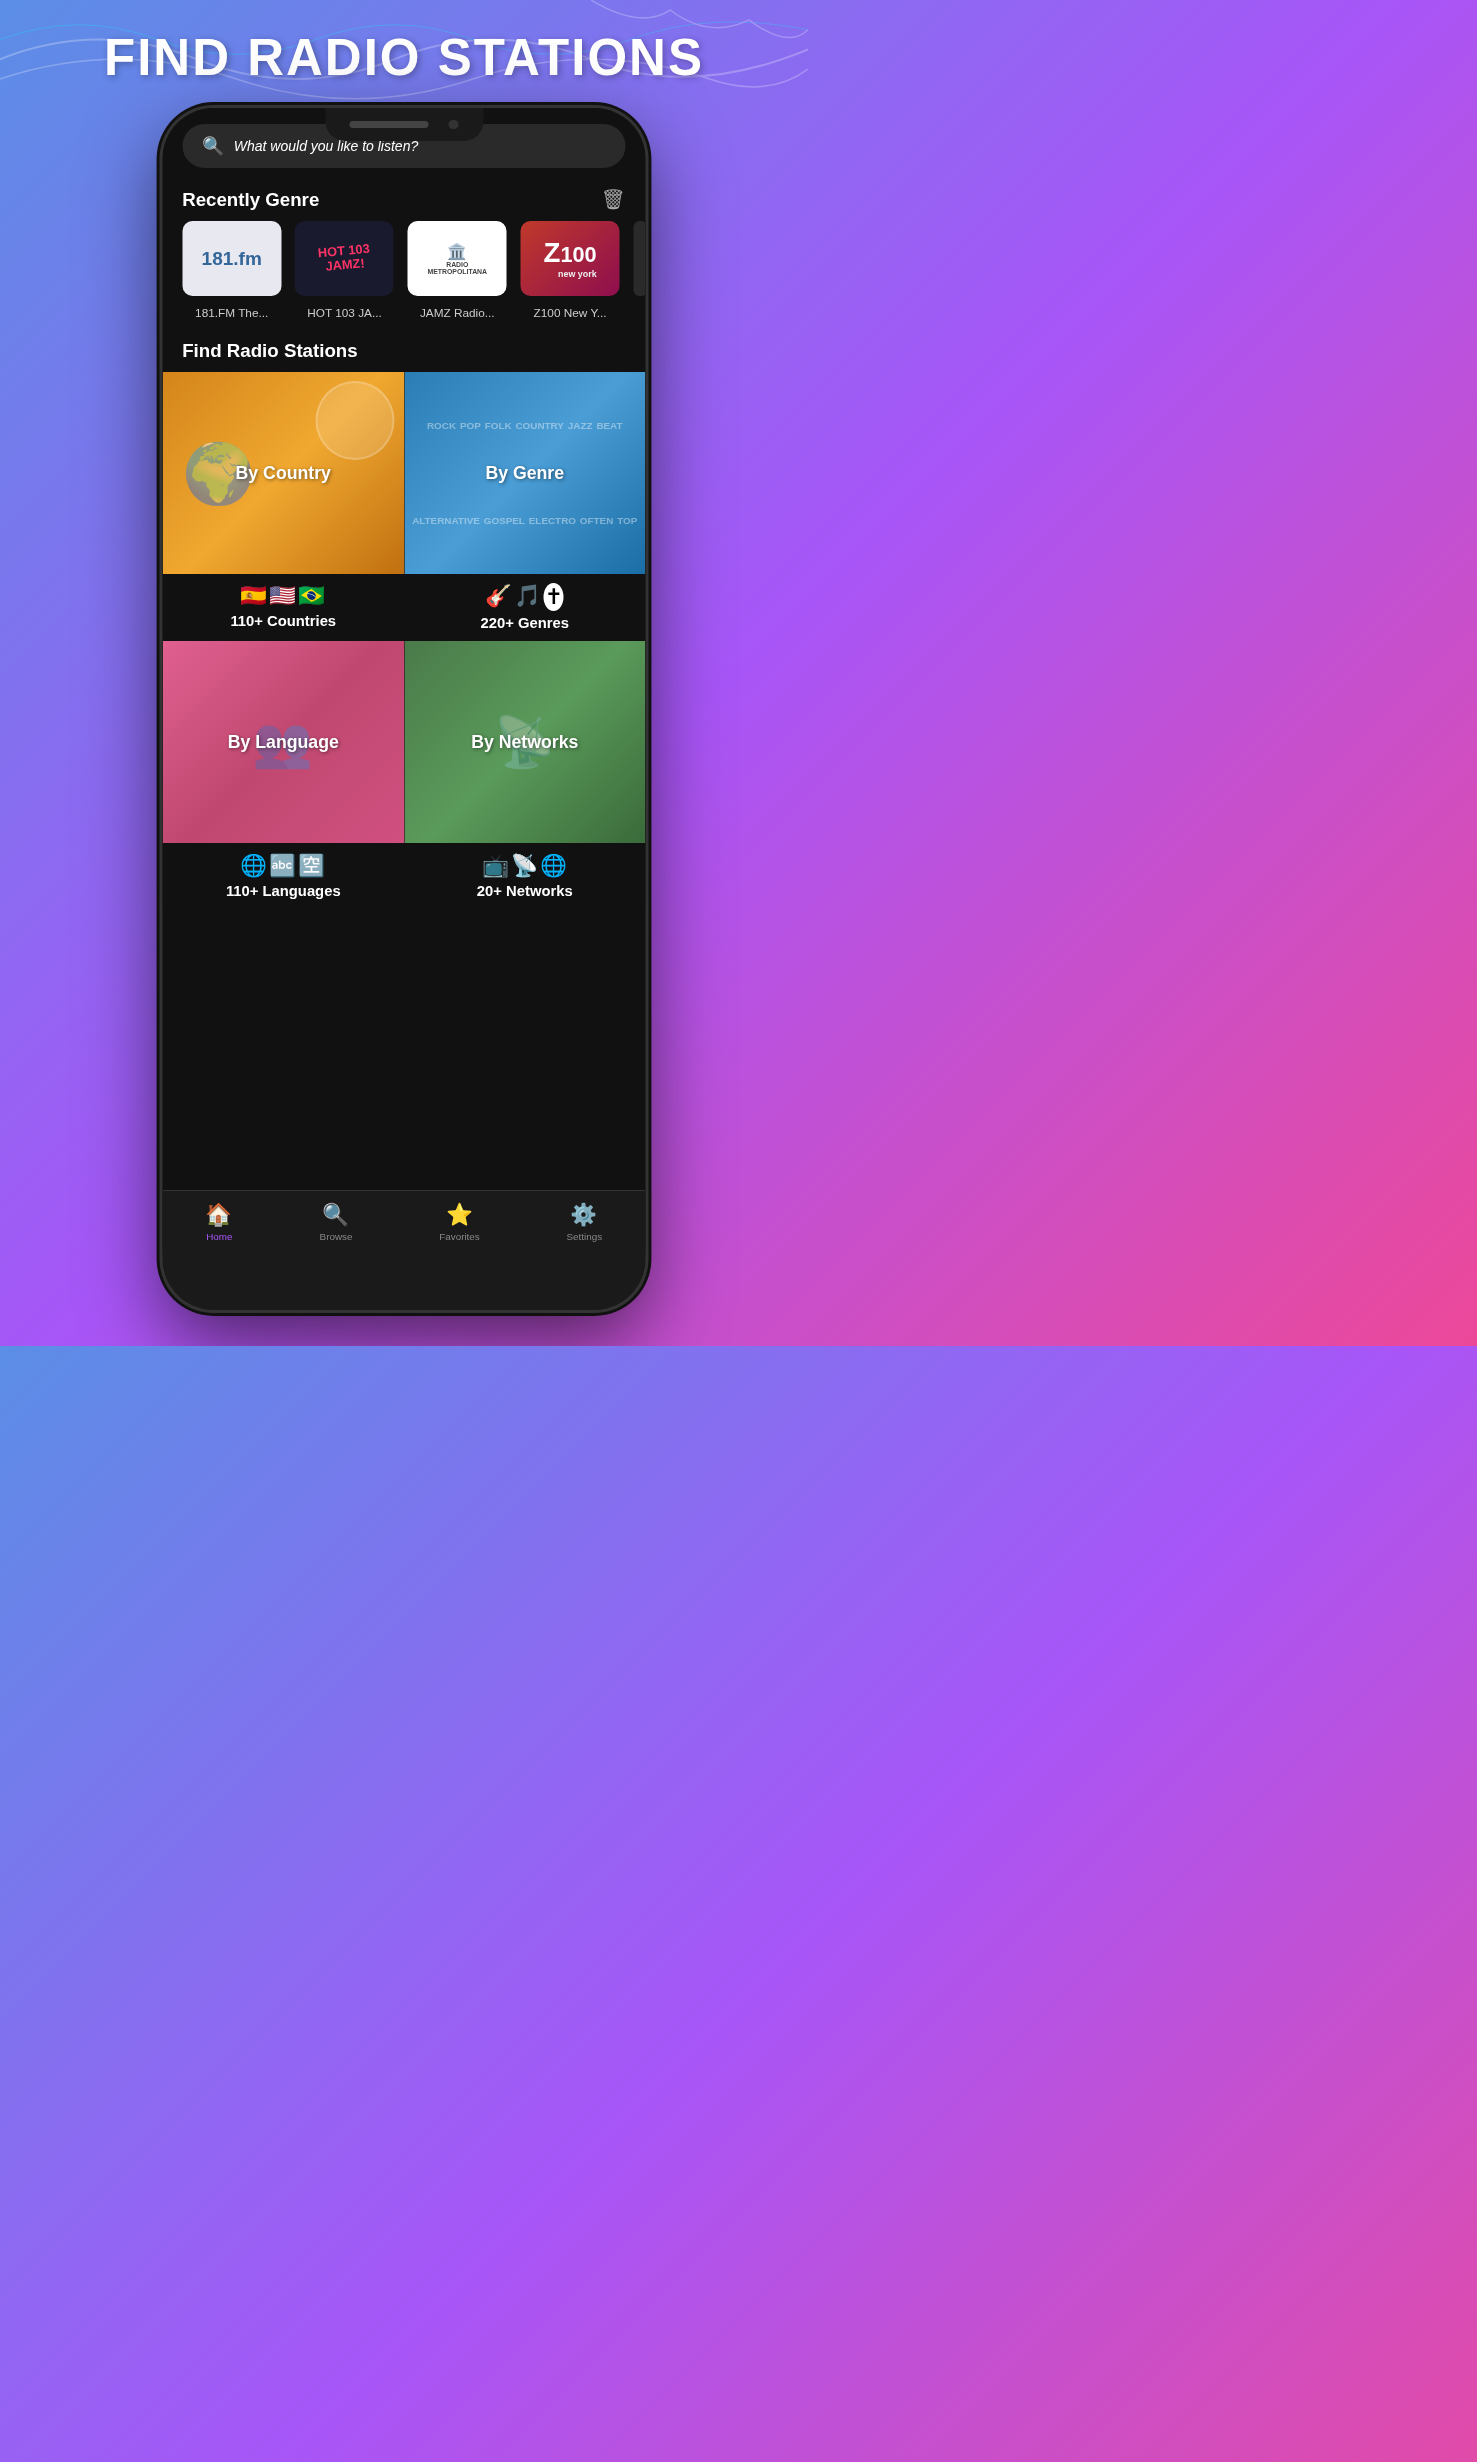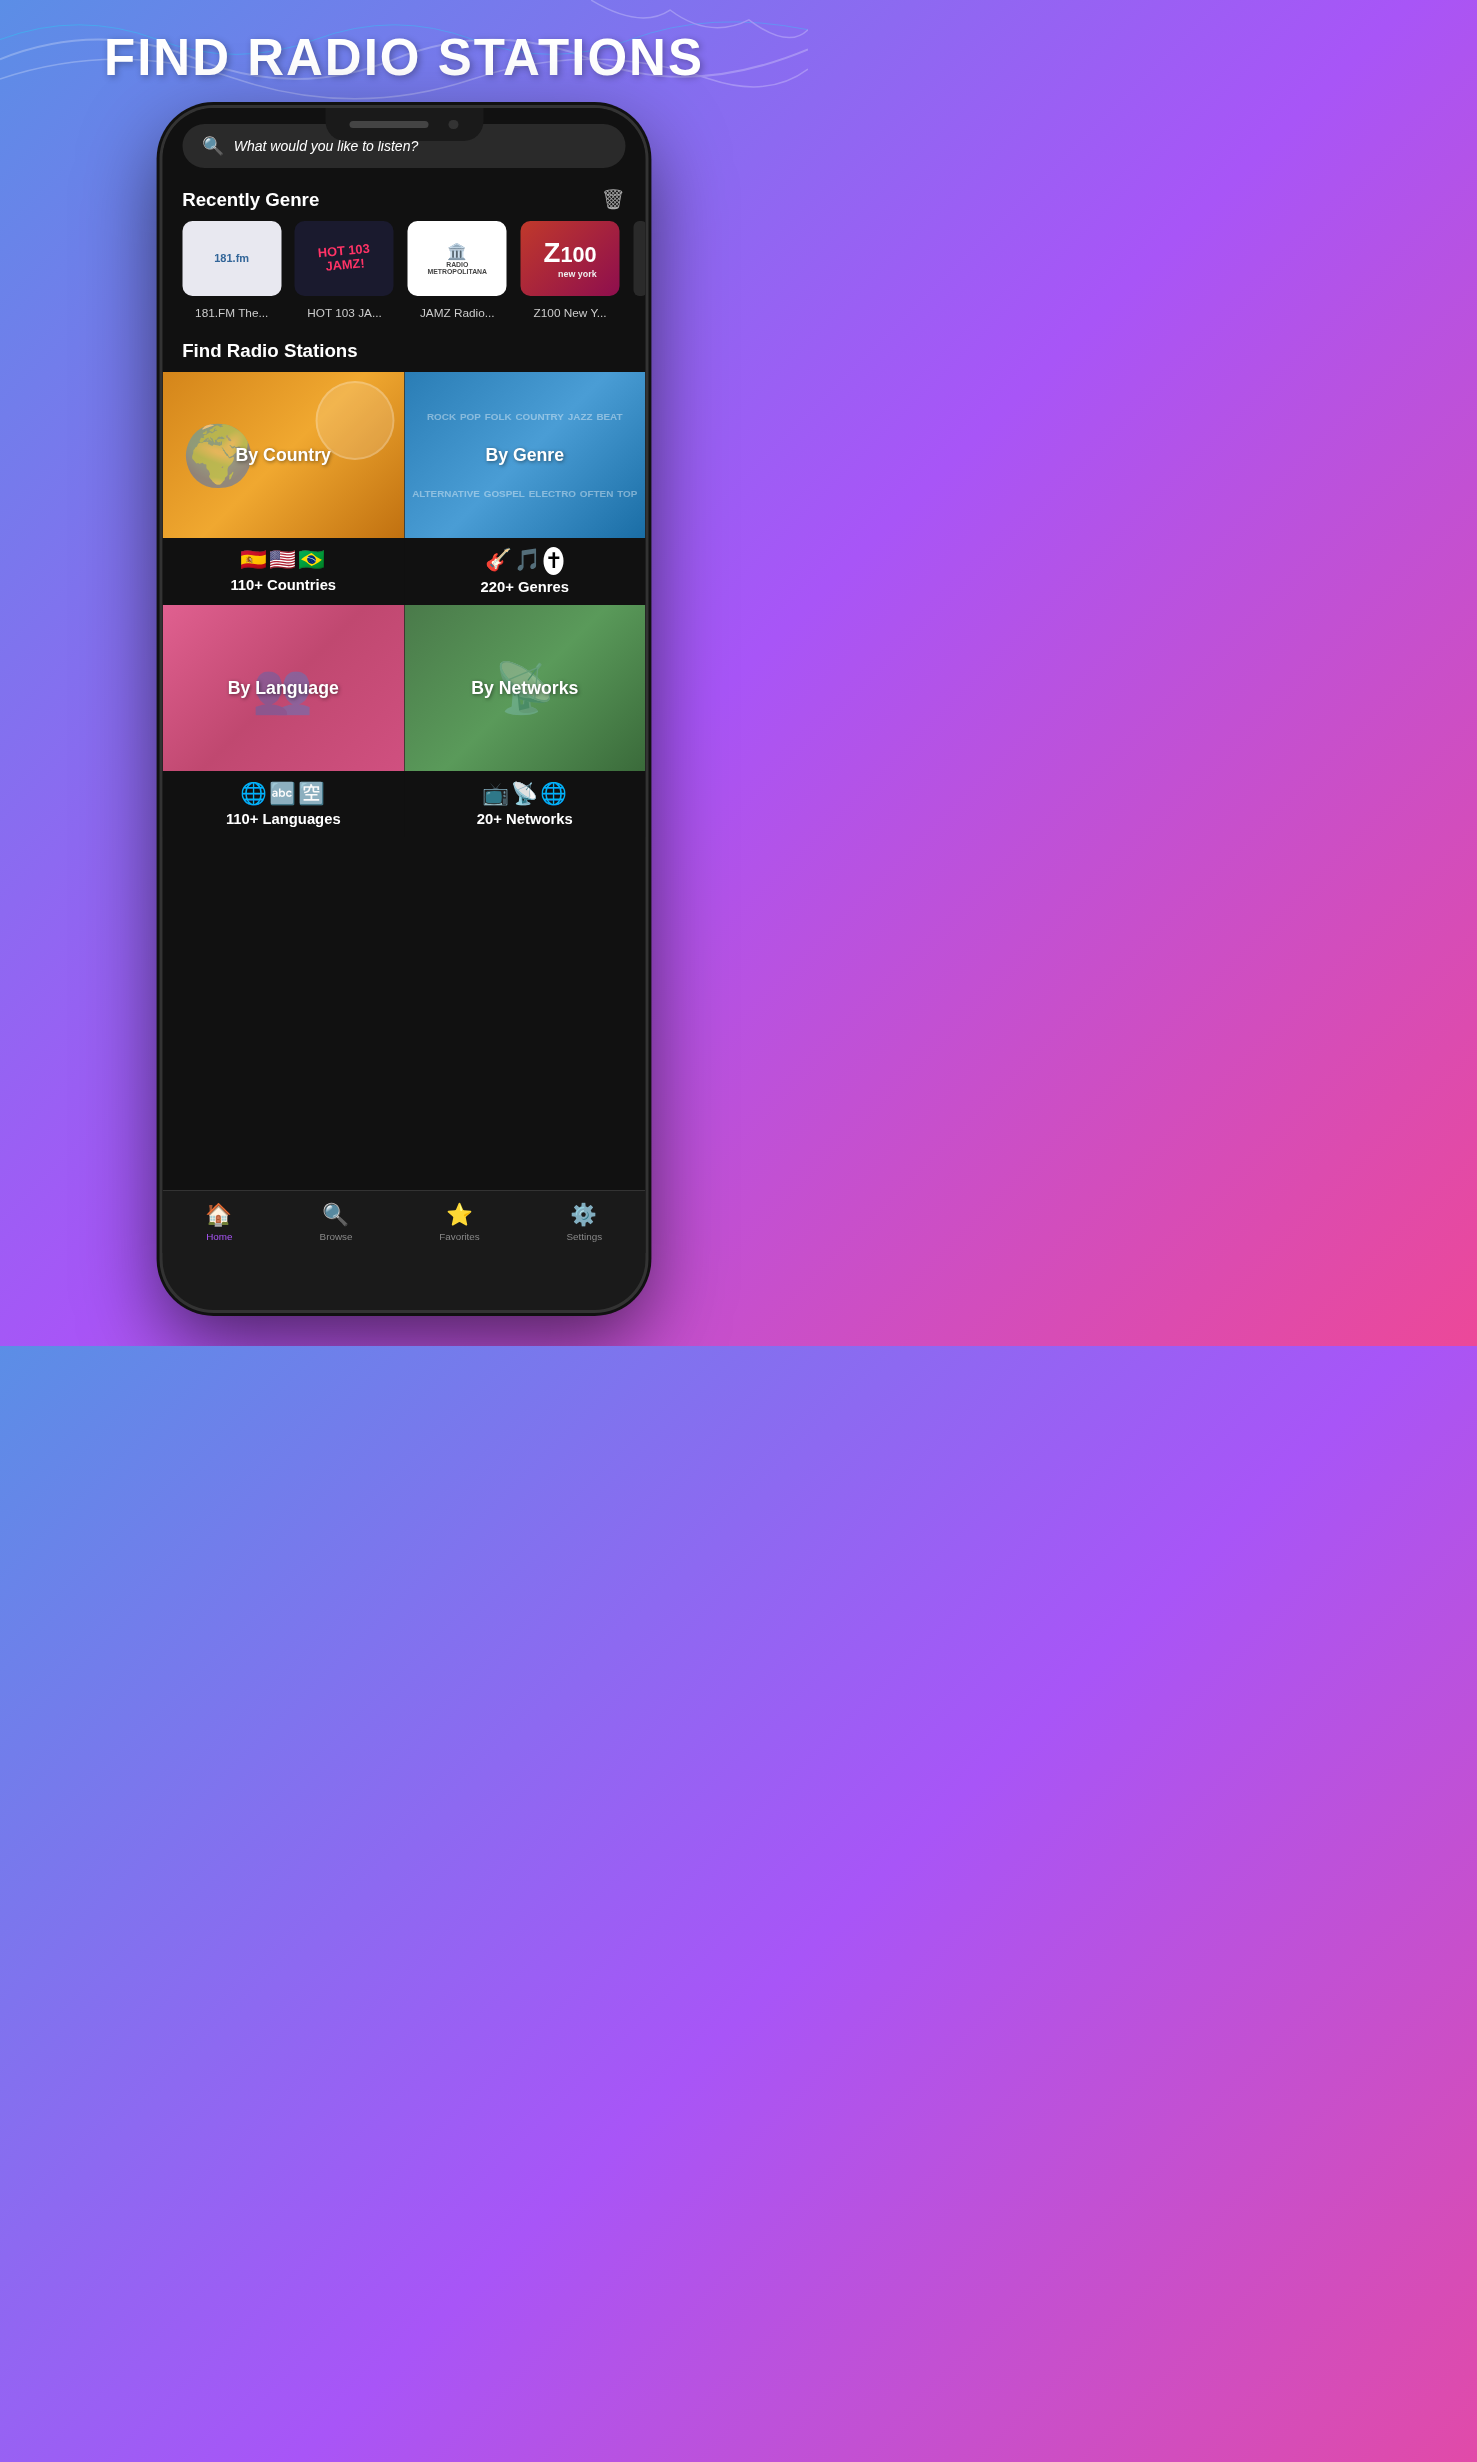--- a/index.html
+++ b/index.html
@@ -245,21 +245,21 @@
     
     .browse-grid {
       display: grid;
       grid-template-columns: 1fr 1fr;
       gap: 0;
       padding: 0;
     }
 
     .browse-card {
       position: relative;
-      height: 166px;
+      height: 202px;
       overflow: hidden;
       cursor: pointer;
       text-decoration: underline;
     }
 
     .browse-card-bg {
       position: absolute;
       inset: 0;
     }
 
@@ -380,21 +380,21 @@
     .partial-card {
       width: 13.8px;
       background: #2a2a2a;
       border-radius: 5.9px;
       height: 75px;
       flex-shrink: 0;
     }
 
     
     .logo-181 {
-      font-size: 11px;
+      font-size: 19px;
       font-weight: 900;
       color: #336699;
       line-height: 1;
     }
 
     
     .logo-hot {
       font-size: 12.8px;
       font-weight: 900;
       color: #ff3366;

